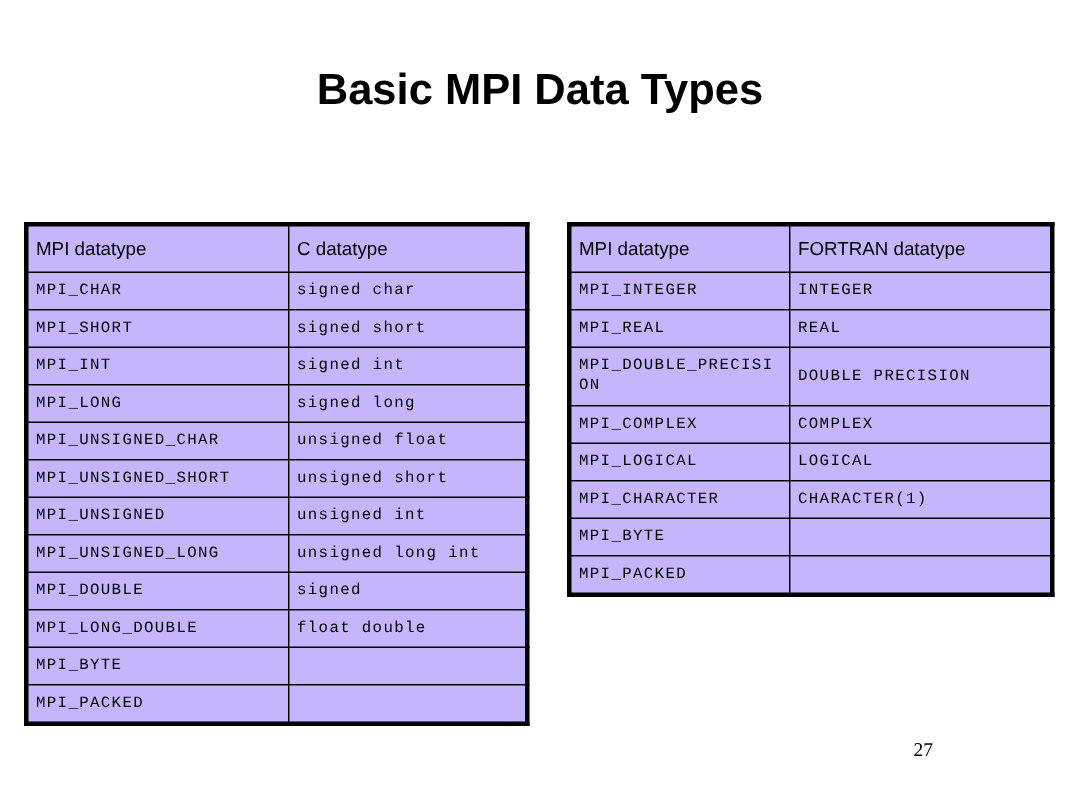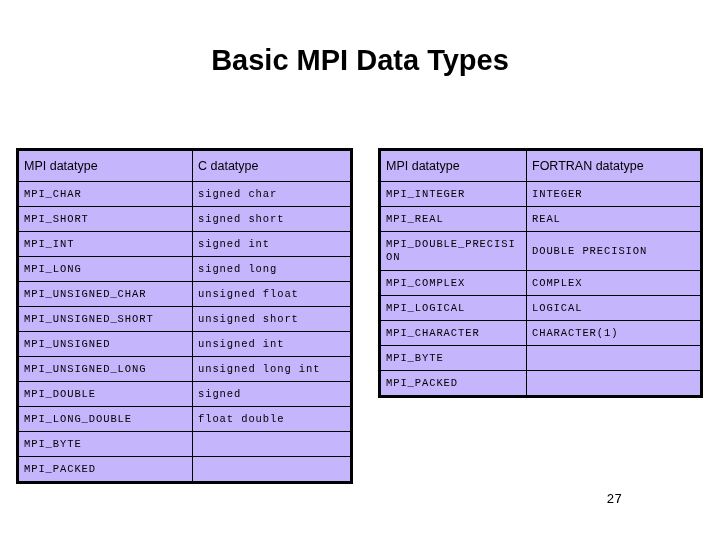--- a/index.html
+++ b/index.html
@@ -94,21 +94,21 @@
     width: 322px;
   }
   #table-fortran col.c1 { width: 147px; }
   #table-fortran col.c2 { width: 175px; }
 
   
   .page-number {
     position: absolute;
     right: 22px;
     top: 492px;
-    font-family: Liberation Mono, monospace;
+    font-family: Liberation Serif, serif;
     font-size: 13px;
     line-height: 16px;
     color: #000000;
   }
 </style>
 </head>
 <body>
 
 <div class="slide">
 

